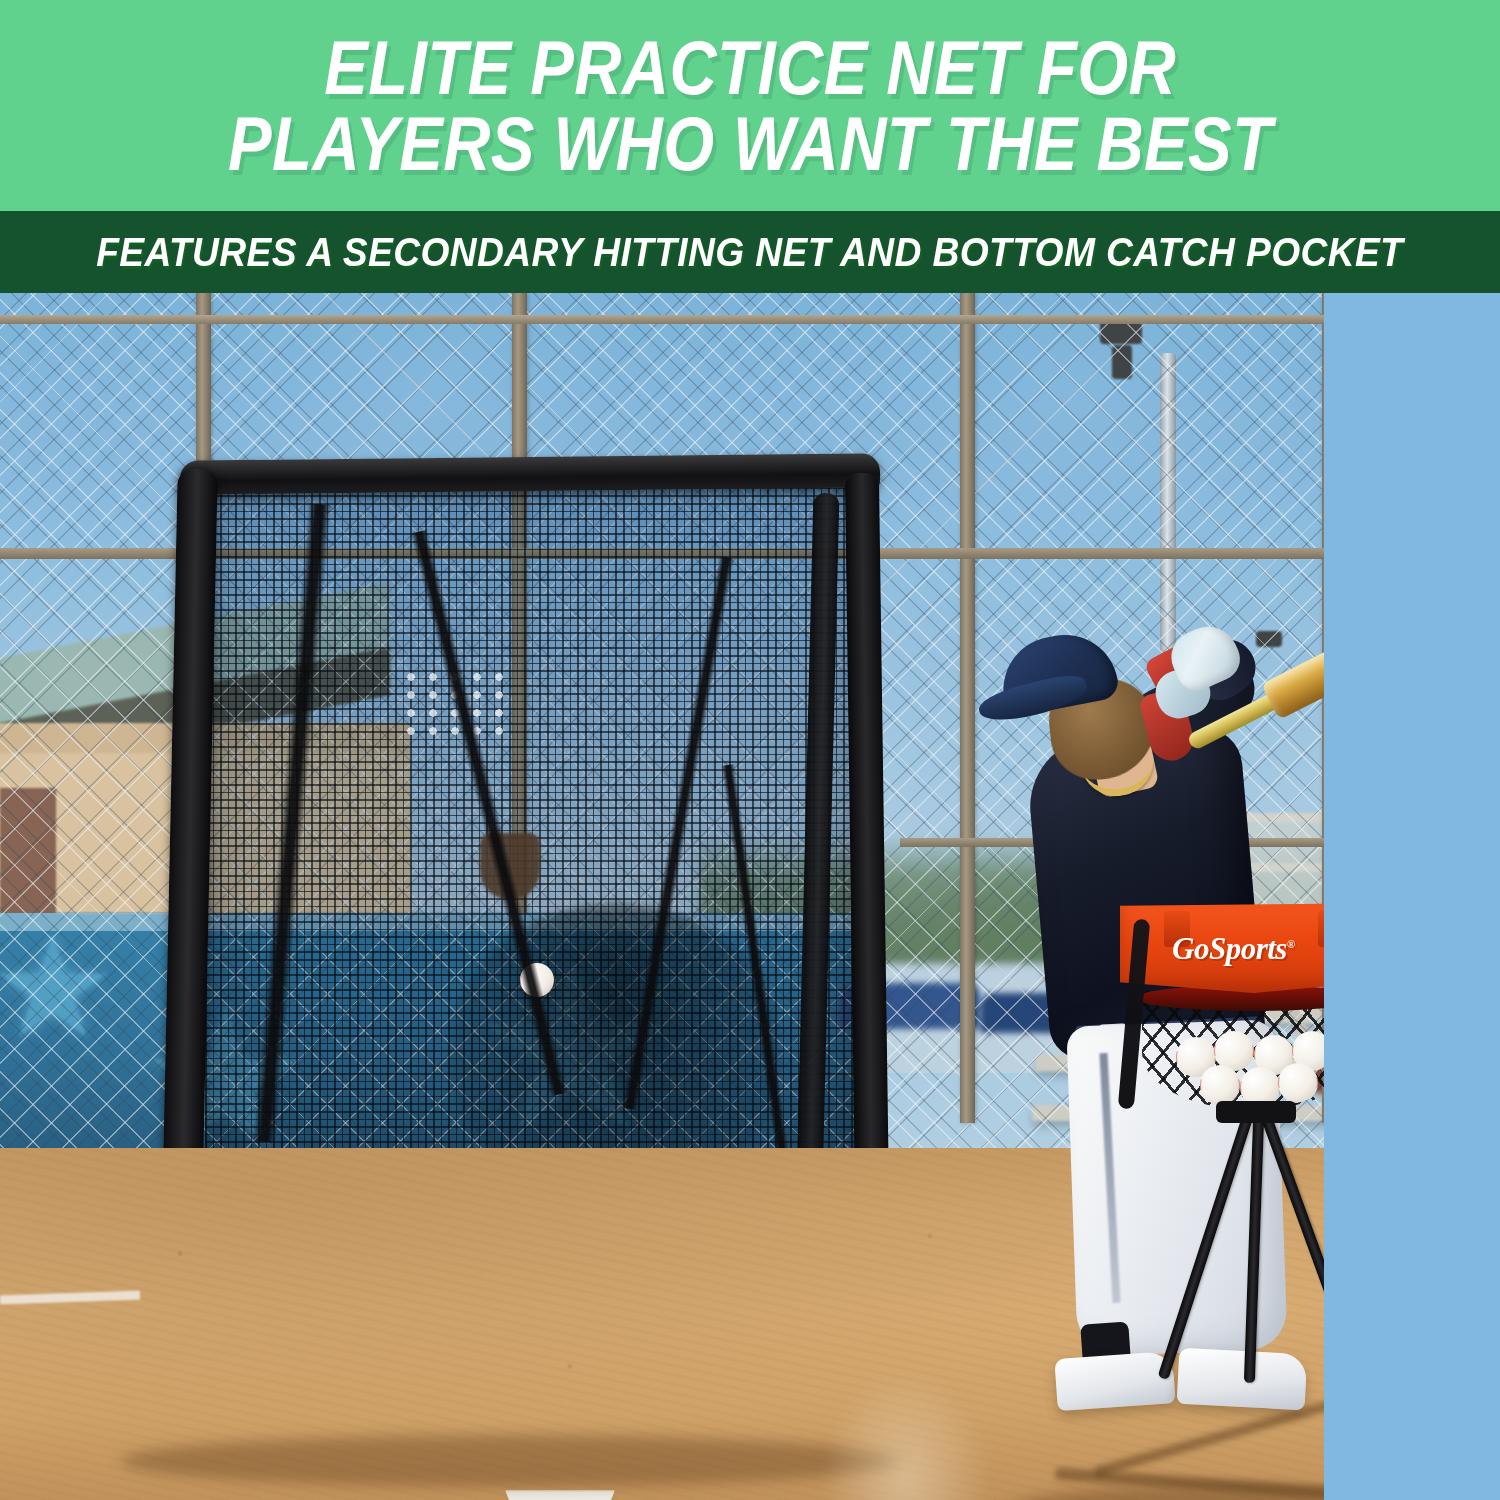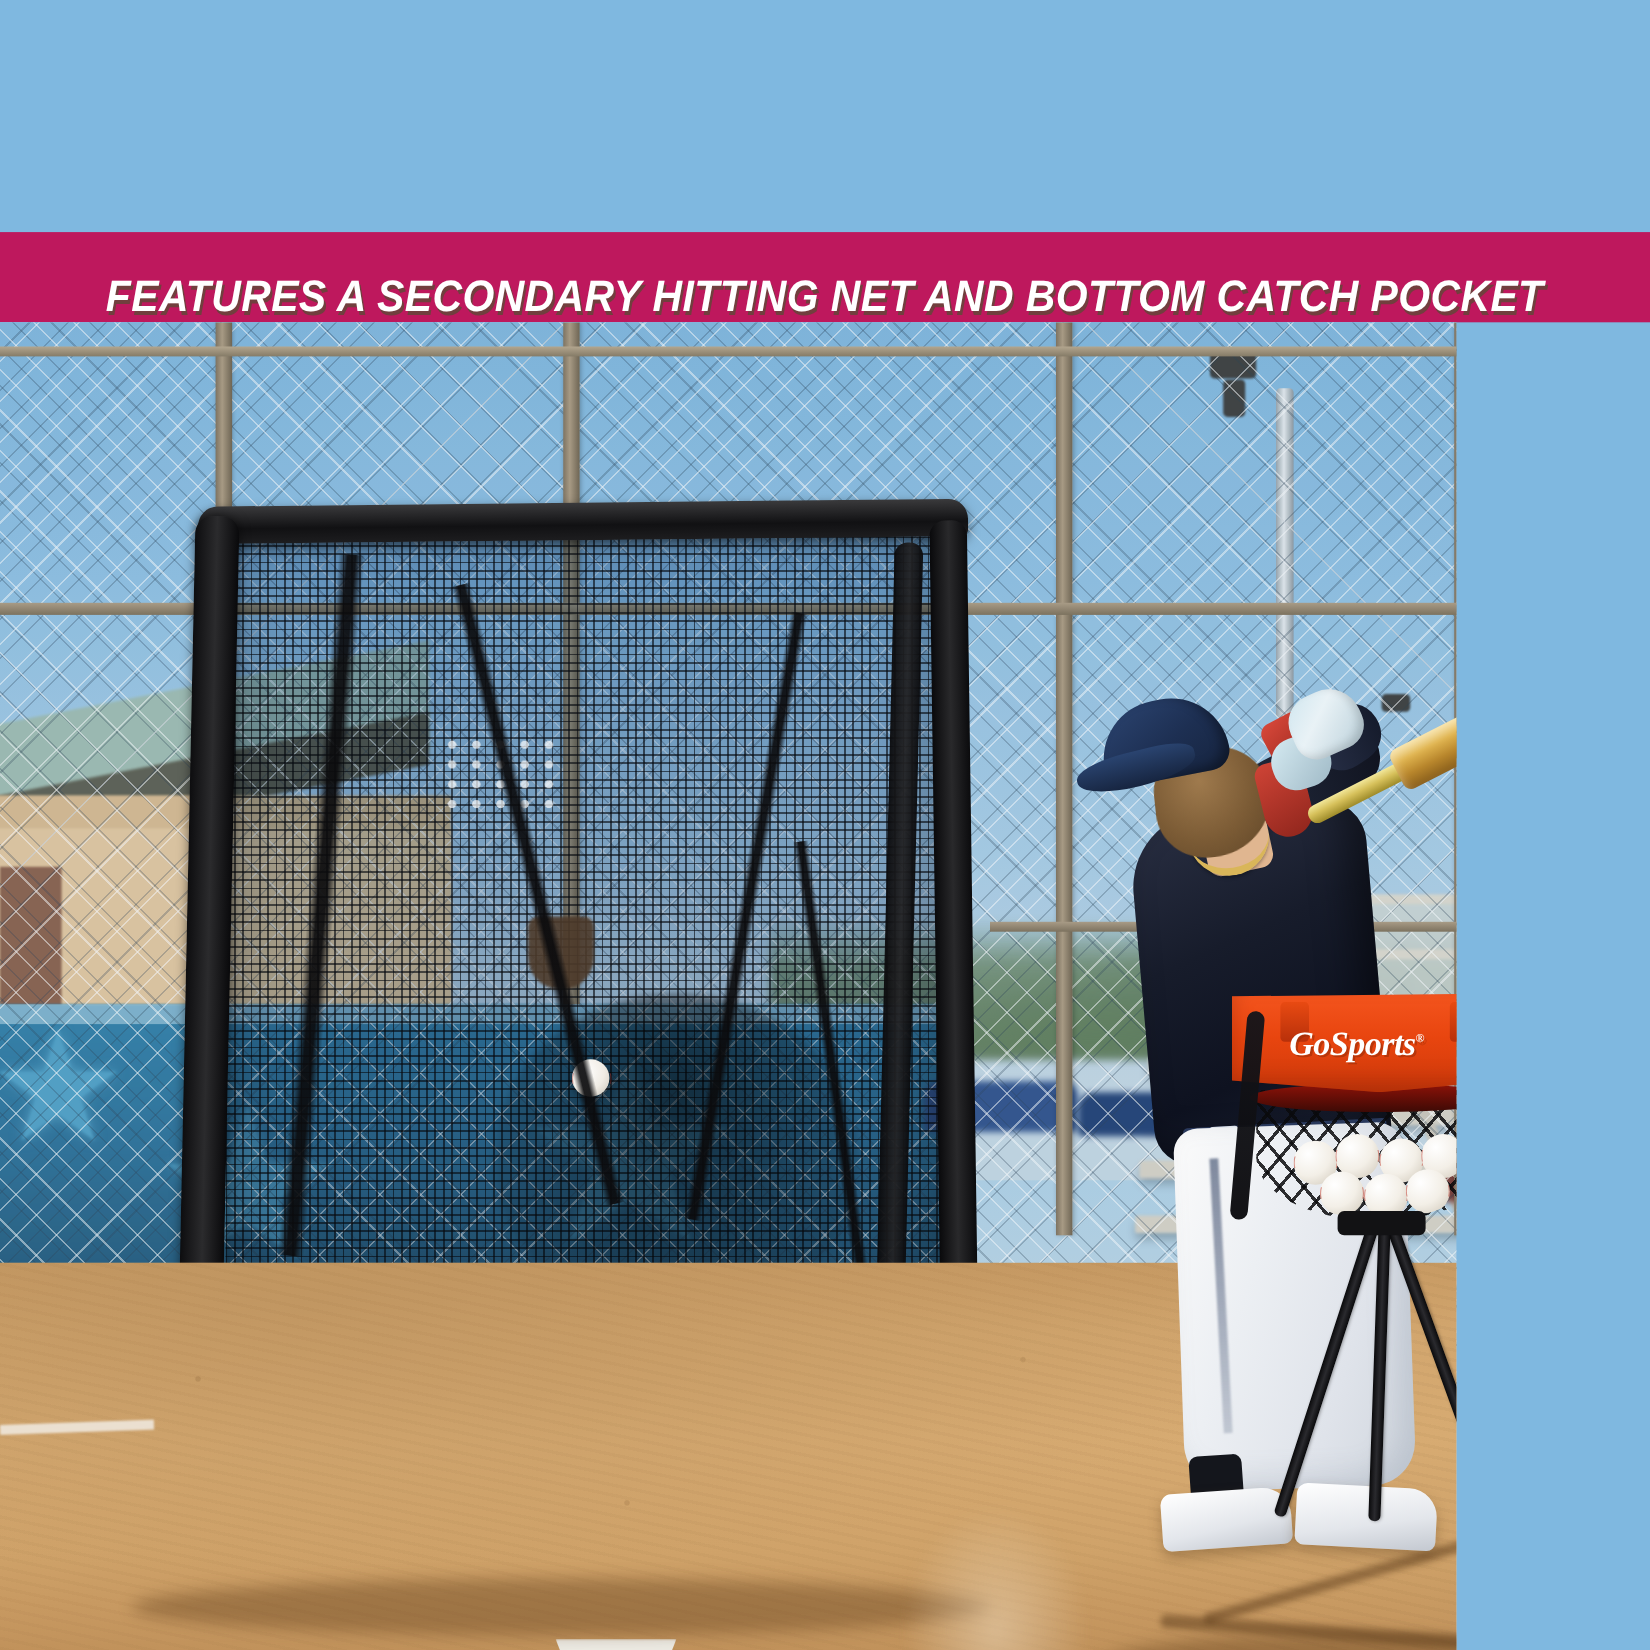--- a/index.html
+++ b/index.html
@@ -48,23 +48,23 @@
     margin: 0;
     padding: 0;
   }
   .banner-title .l2 { display:block; }
 
   .banner-sub {
     position: absolute;
     left: 0; top: 211px;
     width: 1500px;
     height: 82px;
-    background: #be185d;
+    background: #14532d;
     display: flex;
-    align-items: flex-end;
+    align-items: center;
     justify-content: center;
     overflow: hidden;
   }
   .banner-sub-text {
     font-family: "Liberation Sans Narrow", "Liberation Sans", sans-serif;
     font-weight: bold;
     font-style: italic;
     color: #ffffff;
     font-size: 40px;
     letter-spacing: 0.4px;
@@ -546,20 +546,26 @@
     position:absolute; left:820px; top:1075px; width:170px; height:190px;
     background: radial-gradient(ellipse at 50% 60%, rgba(235,215,185,.55) 0%, rgba(235,215,185,0) 70%);
     filter: blur(6px);
   }
 </style>
 </head>
 <body>
 
 <div id="page">
 
+  <div class="banner-main">
+    <div class="banner-title">
+      <span>ELITE PRACTICE NET FOR</span>
+      <span class="l2">PLAYERS WHO WANT THE BEST</span>
+    </div>
+  </div>
 
   <div class="banner-sub">
     <div class="banner-sub-text">FEATURES A SECONDARY HITTING NET AND BOTTOM CATCH POCKET</div>
   </div>
 
   <div class="photo">
 
     <div class="sky"></div>
 
     <div class="treeline"></div>

